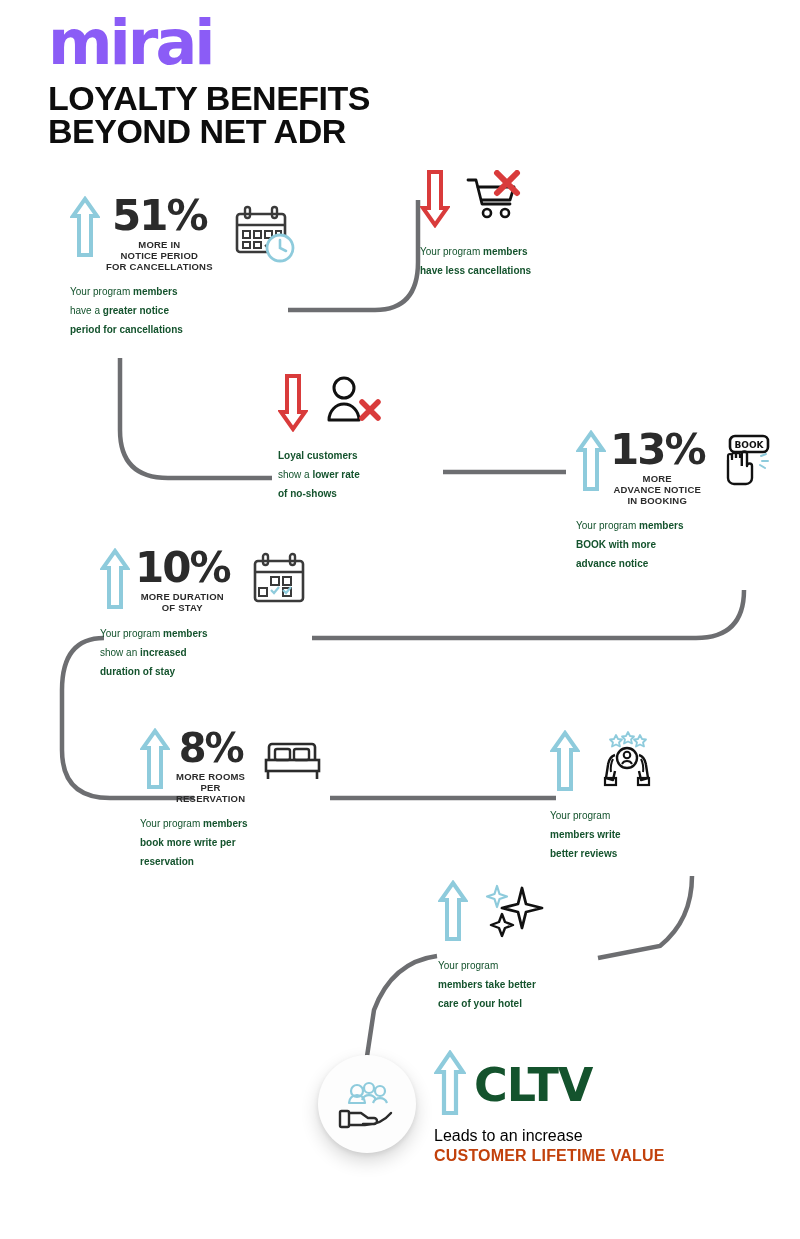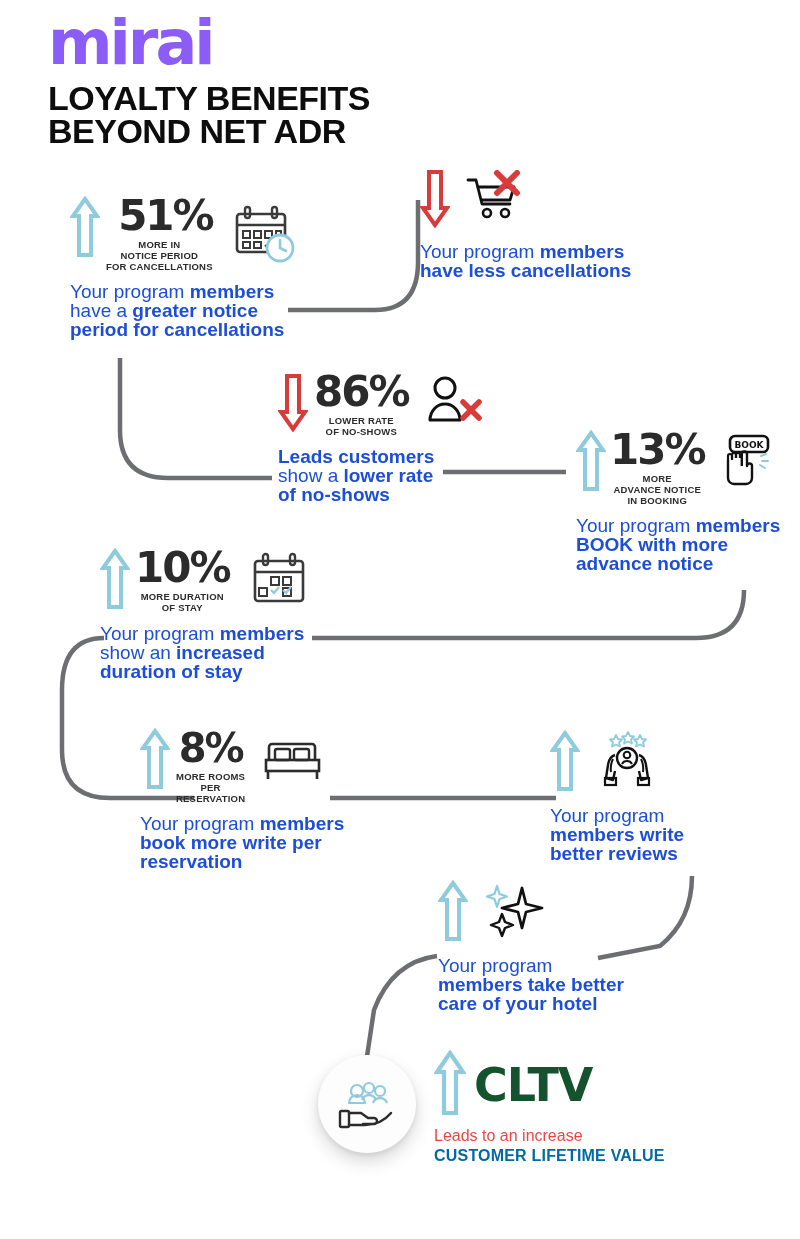--- a/index.html
+++ b/index.html
@@ -45,35 +45,35 @@
     margin-top:3px;
     font-size:9.5px;line-height:11px;font-weight:bold;
     letter-spacing:0.2px;text-align:center;color:#2b2b2b;
     text-transform:uppercase;
     font-family:"Liberation Sans", sans-serif;
     white-space:pre-line;
   }
   .icon{flex:0 0 auto;margin-left:10px;}
   .caption{
     margin-top:10px;
-    font-size:19px;line-height:19px;color:#1d4ed8;
+    font-size:10px;line-height:19px;color:#14532d;
     font-family:"Liberation Sans", sans-serif;
     white-space:pre-line;
   }
   .caption b{font-weight:bold;}
 
   
   .cltv-word{
     font-size:46px;line-height:46px;font-weight:bold;
     letter-spacing:-1px;color:#14532d;
     font-family:"DejaVu Sans", sans-serif;
     text-align:center;
   }
-  .cltv-sub1{font-size:16px;line-height:20px;color:#ef4444;}
-  .cltv-sub2{font-size:16px;line-height:20px;font-weight:bold;color:#0369a1;letter-spacing:.2px;}
+  .cltv-sub1{font-size:16px;line-height:20px;color:#000000;}
+  .cltv-sub2{font-size:16px;line-height:20px;font-weight:bold;color:#c2410c;letter-spacing:.2px;}
   .circle{
     position:absolute;left:318px;top:1055px;
     width:98px;height:98px;border-radius:50%;
     background:#fdfdfd;
     box-shadow:0 8px 18px rgba(0,0,0,.16), 0 2px 5px rgba(0,0,0,.08);
   }
   .circle svg{position:absolute;left:19px;top:22px;}
 </style>
 </head>
 <body>
@@ -107,21 +107,21 @@
     <div>BEYOND NET ADR</div>
   </div>
 
   <div class="block" style="left:70px;top:196px;width:260px;">
     <div class="statrow">
       <span class="arrow">
         <svg width="30" height="62" viewBox="0 0 30 62">
             <path d="M15 3 L27 20 L21 20 L21 59 L9 59 L9 20 L3 20 Z" fill="none" stroke="#8ECBDC" stroke-width="4" stroke-linejoin="miter"></path>
           </svg>
       </span>
-      <span class="numwrap" style="margin-left:6px;align-items:flex-end;">
+      <span class="numwrap" style="margin-left:6px;">
         <span class="pct">51%</span>
         <span class="sub">MORE IN
 NOTICE PERIOD
 FOR CANCELLATIONS</span>
       </span>
       <span class="icon" style="margin-left:18px;margin-top:8px;">
         <svg width="66" height="62" viewBox="0 0 66 62">
           <rect x="6" y="10" width="48" height="38" rx="3" fill="none" stroke="#3a3a3a" stroke-width="2.6"></rect>
           <line x1="6" y1="21" x2="54" y2="21" stroke="#3a3a3a" stroke-width="2.6"></line>
           <rect x="14" y="3" width="5" height="11" rx="2.5" fill="none" stroke="#3a3a3a" stroke-width="2.4"></rect>
@@ -164,34 +164,29 @@
 </span><b>have less cancellations</b></div>
   </div>
 
   <div class="block" style="left:278px;top:374px;width:260px;">
     <div class="statrow">
       <span class="arrow">
         <svg width="30" height="58" viewBox="0 0 30 58">
             <path d="M15 55 L3 38 L9 38 L9 2 L21 2 L21 38 L27 38 Z" fill="none" stroke="#D93B3B" stroke-width="4" stroke-linejoin="miter"></path>
           </svg>
       </span>
-      <span class="numwrap" style="margin-left:6px;margin-top:-2px;">
-        <span class="pct">86%</span>
-        <span class="sub">LOWER RATE
-OF NO-SHOWS</span>
-      </span>
       <span class="icon" style="margin-left:16px;margin-top:2px;">
         <svg width="58" height="50" viewBox="0 0 58 50">
           <circle cx="20" cy="12" r="10" fill="none" stroke="#111" stroke-width="3"></circle>
           <path d="M5 44 A15 16 0 0 1 35 44 Z" fill="none" stroke="#111" stroke-width="3" stroke-linejoin="round"></path>
           <path d="M38 26 L54 42 M54 26 L38 42" stroke="#D93B3B" stroke-width="5.5" stroke-linecap="round"></path>
         </svg>
       </span>
     </div>
-    <div class="caption"><b>Leads customers</b><span>
+    <div class="caption"><b>Loyal customers</b><span>
 show a </span><b>lower rate
 of no-shows</b></div>
   </div>
 
   <div class="block" style="left:570px;top:430px;width:230px;margin-left:6px;">
     <div class="statrow">
       <span class="arrow">
         <svg width="30" height="62" viewBox="0 0 30 62">
             <path d="M15 3 L27 20 L21 20 L21 59 L9 59 L9 20 L3 20 Z" fill="none" stroke="#8ECBDC" stroke-width="4" stroke-linejoin="miter"></path>
           </svg>

